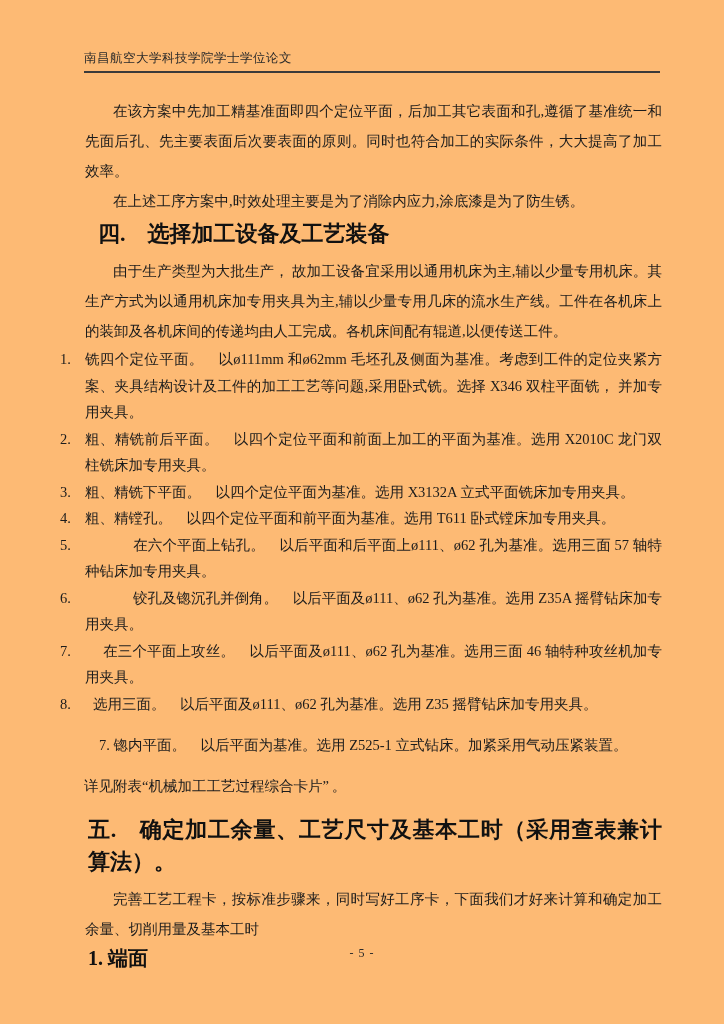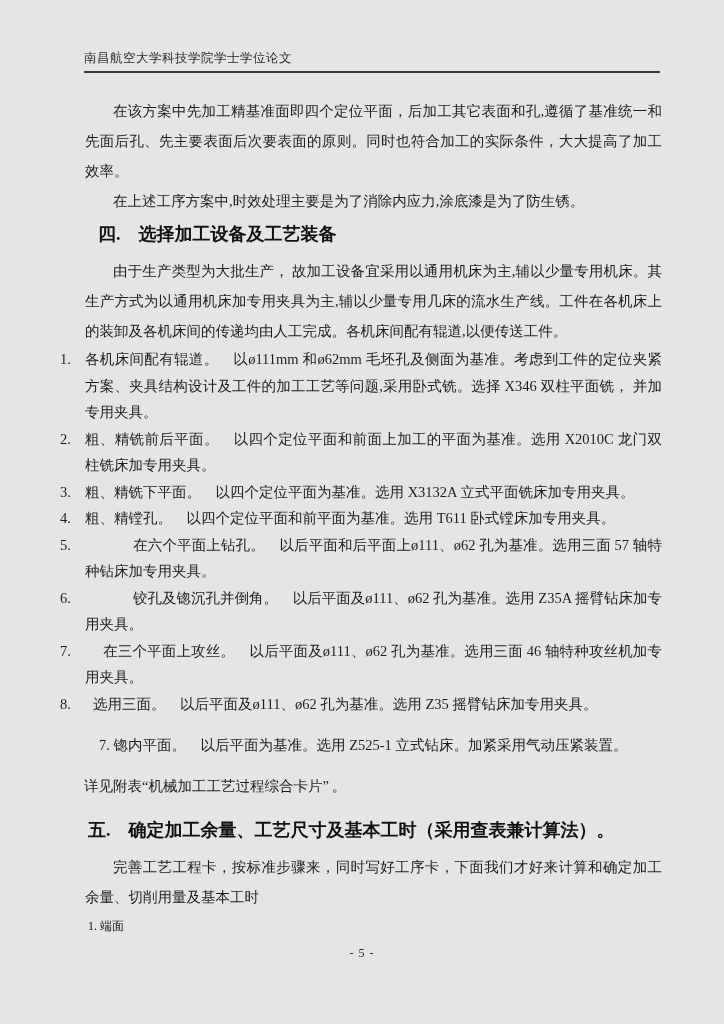--- a/index.html
+++ b/index.html
@@ -7,21 +7,21 @@
     width: 724px; height: 1024px;
     background: #ffffff;
     font-family: "Liberation Serif", "DejaVu Serif", serif;
     color: #1c1c1c;
     overflow: hidden;
     position: relative;
   }
   .page {
     position: relative;
     width: 724px; height: 1024px;
-    background: #e5e5e5;
+    background: #fdba74;
   }
   
   .doc-header {
     position: absolute;
     left: 84px; right: 64px; top: 50px;
     font-size: 12.5px;
     letter-spacing: 0.5px;
     color: #2a2a2a;
     padding-bottom: 4px;
     border-bottom: 2px solid #3a3a3a;
@@ -33,31 +33,31 @@
     width: 604px;
     font-size: 14.5px;
     line-height: 30px;
     text-align: justify;
   }
   .para {
     margin: 0 0 0 27px;
     text-indent: 28px;
   }
   .h-major {
-    font-size: 18px;
+    font-size: 22px;
     font-weight: bold;
     line-height: 32px;
     margin: 2px 0 6px 40px;
     text-indent: 0;
     color: #111;
   }
   .h-major.h5 { margin-left: 30px; }
   .h-minor {
-    font-size: 12px;
-    font-weight: normal;
+    font-size: 20px;
+    font-weight: bold;
     line-height: 28px;
     margin: 0 0 0 30px;
     color: #111;
   }
   
   .mlist { line-height: 26.5px; }
   .li {
     display: flex;
     align-items: flex-start;
   }
@@ -105,21 +105,21 @@
     <p class="para">在该方案中先加工精基准面即四个定位平面，后加工其它表面和孔,遵循了基准统一和先面后孔、先主要表面后次要表面的原则。同时也符合加工的实际条件，大大提高了加工效率。</p>
     <p class="para">在上述工序方案中,时效处理主要是为了消除内应力,涂底漆是为了防生锈。</p>
 
     <h2 class="h-major">四.　选择加工设备及工艺装备</h2>
 
     <p class="para">由于生产类型为大批生产， 故加工设备宜采用以通用机床为主,辅以少量专用机床。其生产方式为以通用机床加专用夹具为主,辅以少量专用几床的流水生产线。工件在各机床上的装卸及各机床间的传递均由人工完成。各机床间配有辊道,以便传送工件。</p>
 
     <div class="mlist">
       <div class="li">
         <span class="num">1.</span>
-        <span class="txt">各机床间配有辊道。　以ø111mm 和ø62mm 毛坯孔及侧面为基准。考虑到工件的定位夹紧方案、夹具结构设计及工件的加工工艺等问题,采用卧式铣。选择 X346 双柱平面铣， 并加专用夹具。</span>
+        <span class="txt">铣四个定位平面。　以ø111mm 和ø62mm 毛坯孔及侧面为基准。考虑到工件的定位夹紧方案、夹具结构设计及工件的加工工艺等问题,采用卧式铣。选择 X346 双柱平面铣， 并加专用夹具。</span>
       </div>
       <div class="li">
         <span class="num">2.</span>
         <span class="txt">粗、精铣前后平面。　以四个定位平面和前面上加工的平面为基准。选用 X2010C 龙门双柱铣床加专用夹具。</span>
       </div>
       <div class="li">
         <span class="num">3.</span>
         <span class="txt">粗、精铣下平面。　以四个定位平面为基准。选用 X3132A 立式平面铣床加专用夹具。</span>
       </div>
       <div class="li">

